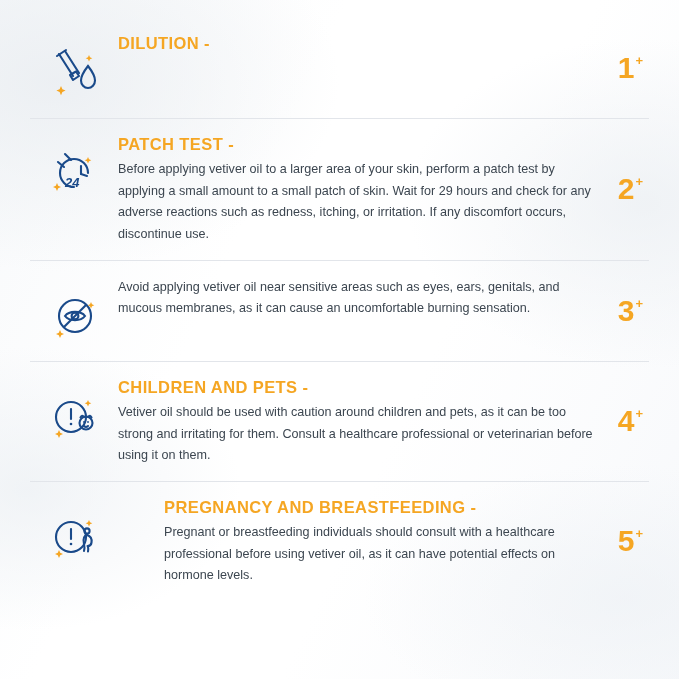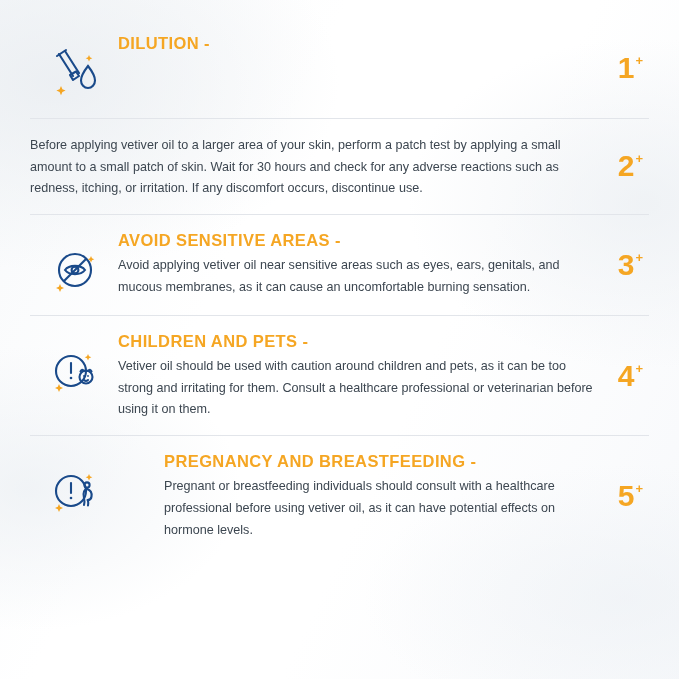--- a/index.html
+++ b/index.html
@@ -133,22 +133,45 @@
         <span class="dash">-</span>
       </div>
     </div>
     <div class="num-cell">
       <span>1</span>
       <span class="plus">+</span>
     </div>
   </div>
 
   <div class="tip-row">
-    <div class="text-cell">
-      <p class="tip-body">Before applying vetiver oil to a larger area of your skin, perform a patch test by applying a small amount to a small patch of skin. Wait for 30 hours and check for any adverse reactions such as redness, itching, or irritation. If any discomfort occurs, discontinue use.</p>
+    <div class="icon-cell">
+      <div class="icon-box">
+        <svg width="62" height="62" viewBox="0 0 62 62">
+          <g stroke="#1a4a8a" stroke-width="2.1" fill="none" stroke-linecap="round">
+            <path d="M45 30 A14 14 0 1 0 31 44"></path>
+            <path d="M24 37 A14 14 0 0 1 31 16" stroke-dasharray="0 0" opacity="0"></path>
+            <line x1="38" y1="23" x2="38" y2="31"></line>
+            <line x1="38" y1="31" x2="44" y2="33"></line>
+            <line x1="22" y1="11" x2="28" y2="17"></line>
+            <line x1="15" y1="19" x2="21" y2="24"></line>
+          </g>
+          <text x="22" y="44" font-family="Liberation Sans, sans-serif" font-size="13" font-weight="bold" font-style="italic" fill="#1a4a8a">24</text>
+          <g fill="#f5a623">
+            <path d="M14 40 l1.2 2.8 l2.8 1.2 l-2.8 1.2 l-1.2 2.8 l-1.2 -2.8 l-2.8 -1.2 l2.8 -1.2 Z"></path>
+            <path d="M45 14 l1 2.3 l2.3 1 l-2.3 1 l-1 2.3 l-1 -2.3 l-2.3 -1 l2.3 -1 Z"></path>
+          </g>
+        </svg>
+      </div>
+    </div>
+    <div class="text-cell">
+      <div class="tip-title">
+        <span>PATCH TEST</span>
+        <span class="dash">-</span>
+      </div>
+      <p class="tip-body">Before applying vetiver oil to a larger area of your skin, perform a patch test by applying a small amount to a small patch of skin. Wait for 29 hours and check for any adverse reactions such as redness, itching, or irritation. If any discomfort occurs, discontinue use.</p>
     </div>
     <div class="num-cell">
       <span>2</span>
       <span class="plus">+</span>
     </div>
   </div>
 
   <div class="tip-row">
     <div class="icon-cell">
       <div class="icon-box">
@@ -160,24 +183,20 @@
             <line x1="21" y1="42" x2="43" y2="20"></line>
           </g>
           <g fill="#f5a623">
             <path d="M17 45 l1.2 2.8 l2.8 1.2 l-2.8 1.2 l-1.2 2.8 l-1.2 -2.8 l-2.8 -1.2 l2.8 -1.2 Z"></path>
             <path d="M48 17 l1 2.3 l2.3 1 l-2.3 1 l-1 2.3 l-1 -2.3 l-2.3 -1 l2.3 -1 Z"></path>
           </g>
         </svg>
       </div>
     </div>
     <div class="text-cell">
-      <div class="tip-title">
-        <span>AVOID SENSITIVE AREAS</span>
-        <span class="dash">-</span>
-      </div>
       <p class="tip-body">Avoid applying vetiver oil near sensitive areas such as eyes, ears, genitals, and mucous membranes, as it can cause an uncomfortable burning sensation.</p>
     </div>
     <div class="num-cell">
       <span>3</span>
       <span class="plus">+</span>
     </div>
   </div>
 
   <div class="tip-row">
     <div class="icon-cell">

